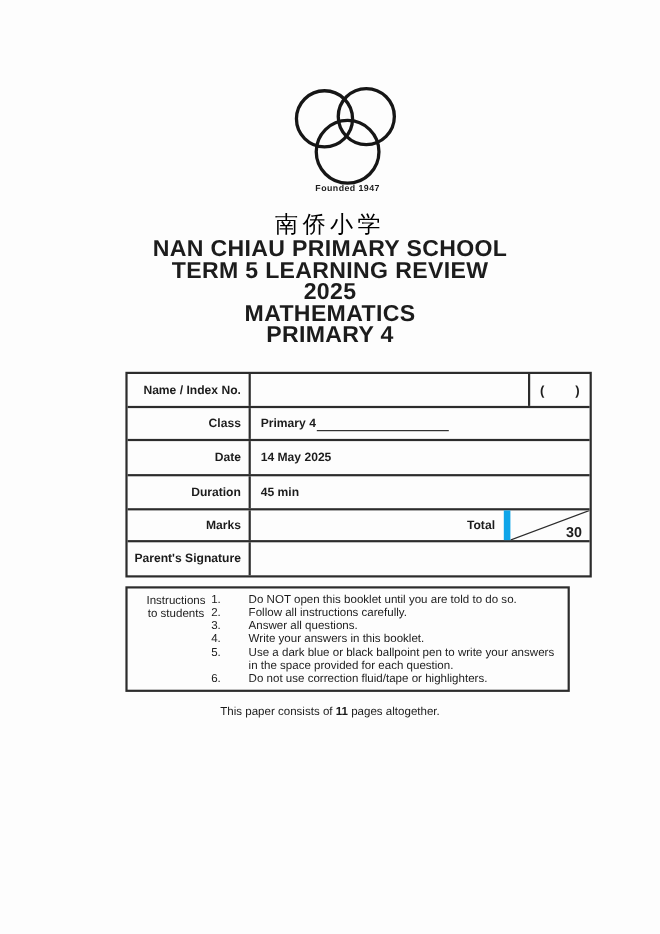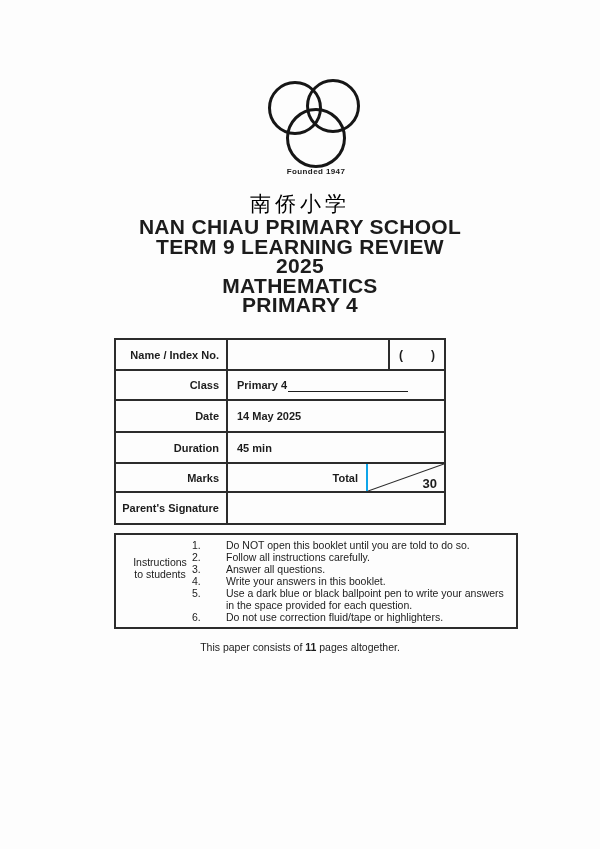--- a/index.html
+++ b/index.html
@@ -35,21 +35,21 @@
   .title-cn {
     font-family: "DejaVu Serif", "Liberation Serif", serif;
     font-size: 21px; letter-spacing: 4px; line-height: 25px; color: #000000;
   }
   .title-line {
     font-size: 21px; font-weight: bold; line-height: 19.5px; letter-spacing: .3px;
   }
 
   
   .info-table {
-    position: absolute; left: 114px; top: 338px; width: 332px;
+    position: absolute; left: 114px; top: 338px; width: 424px;
     border: 2px solid #2c2c2c; background: #fdfdfd;
   }
   .t-row { display: flex; align-items: stretch; border-bottom: 2px solid #2c2c2c; }
   .t-row:last-child { border-bottom: none; }
   .r1 { height: 31px; } .r2 { height: 30px; } .r3 { height: 32px; }
   .r4 { height: 31px; } .r5 { height: 29px; } .r6 { height: 30px; }
   .t-label {
     width: 112px; flex-shrink: 0; border-right: 2px solid #2c2c2c;
     display: flex; align-items: center; justify-content: flex-end;
     padding-right: 7px; font-weight: bold; font-size: 11px; text-align: right;
@@ -61,34 +61,34 @@
   .t-index {
     width: 56px; flex-shrink: 0; border-left: 2px solid #2c2c2c;
     display: flex; align-items: center; justify-content: space-between;
     padding: 0 9px; font-weight: bold; font-size: 12px;
   }
   .blank-line {
     display: inline-block; width: 120px; height: 13px;
     border-bottom: 1.5px solid #1c1c1c; margin-left: 1px;
   }
   .total-value-cell { justify-content: flex-end; padding-right: 8px; }
-  .total-box { width: 78px; flex-shrink: 0; border-left: 2px solid #0ea5e9; position: relative; }
+  .total-box { width: 78px; flex-shrink: 0; border-left: 6px solid #0ea5e9; position: relative; }
   .total-box svg { position: absolute; left: 0; top: 0; width: 100%; height: 100%; display: block; }
   .total-num {
     position: absolute; right: 7px; bottom: 0px;
     font-weight: bold; font-size: 13px;
   }
 
   
   .instructions {
     position: absolute; left: 114px; top: 533px; width: 404px; height: 96px;
     border: 2px solid #2c2c2c; padding-top: 4px; background: #fdfdfd;
   }
   .instr-label {
-    position: absolute; left: 6px; top: 21px; width: 76px;
+    position: absolute; left: 6px; top: 5px; width: 76px;
     text-align: center; font-size: 10.5px; line-height: 12px;
   }
   .instr-items { margin-left: 76px; margin-right: 5px; }
   .instr-item { display: flex; font-size: 10.5px; line-height: 12px; }
   .instr-num { width: 34px; flex-shrink: 0; }
   .instr-text { flex: 1; }
 
   
   .footer {
     position: absolute; top: 641px; left: 0; width: 600px;
@@ -104,21 +104,21 @@
   <div class="logo">
     <div class="circle c1"></div>
     <div class="circle c2"></div>
     <div class="circle c3"></div>
     <div class="founded">Founded 1947</div>
   </div>
 
   <div class="header">
     <div class="title-cn">南侨小学</div>
     <div class="title-line">NAN CHIAU PRIMARY SCHOOL</div>
-    <div class="title-line">TERM 9 LEARNING REVIEW</div>
+    <div class="title-line">TERM 5 LEARNING REVIEW</div>
     <div class="title-line">2025</div>
     <div class="title-line">MATHEMATICS</div>
     <div class="title-line">PRIMARY 4</div>
   </div>
 
   <div class="info-table">
 
     <div class="t-row r1">
       <div class="t-label">Name / Index No.</div>
       <div class="t-value"></div>

